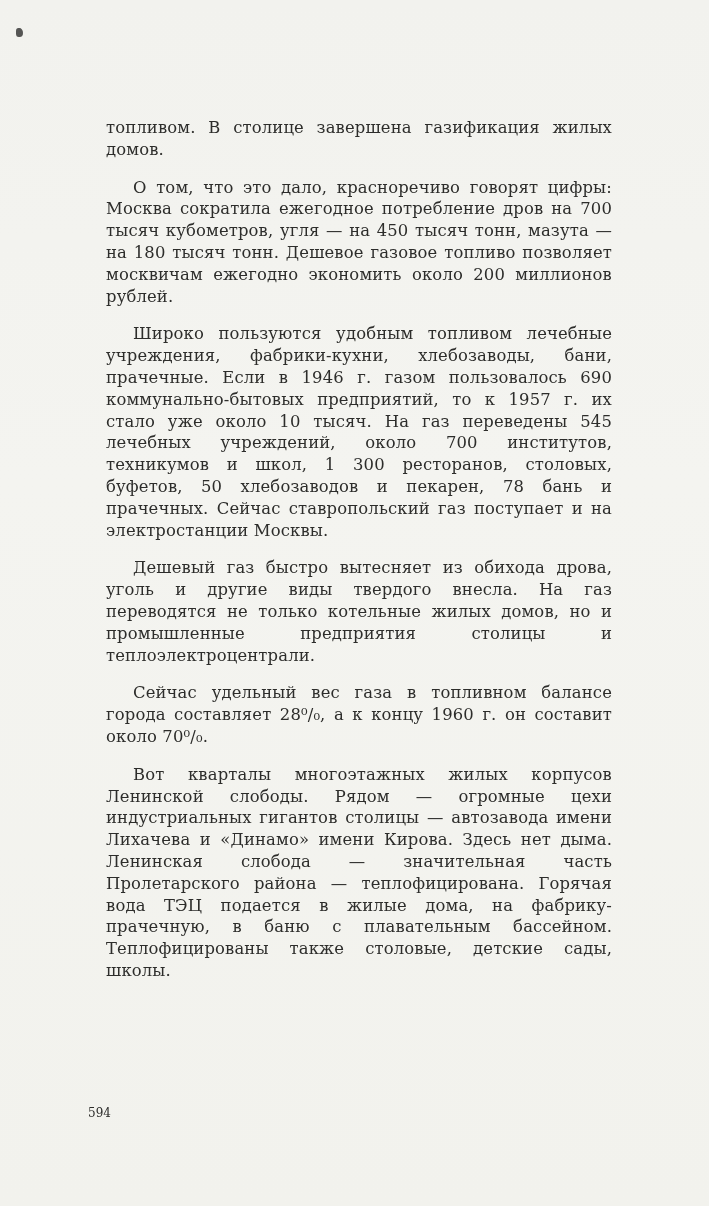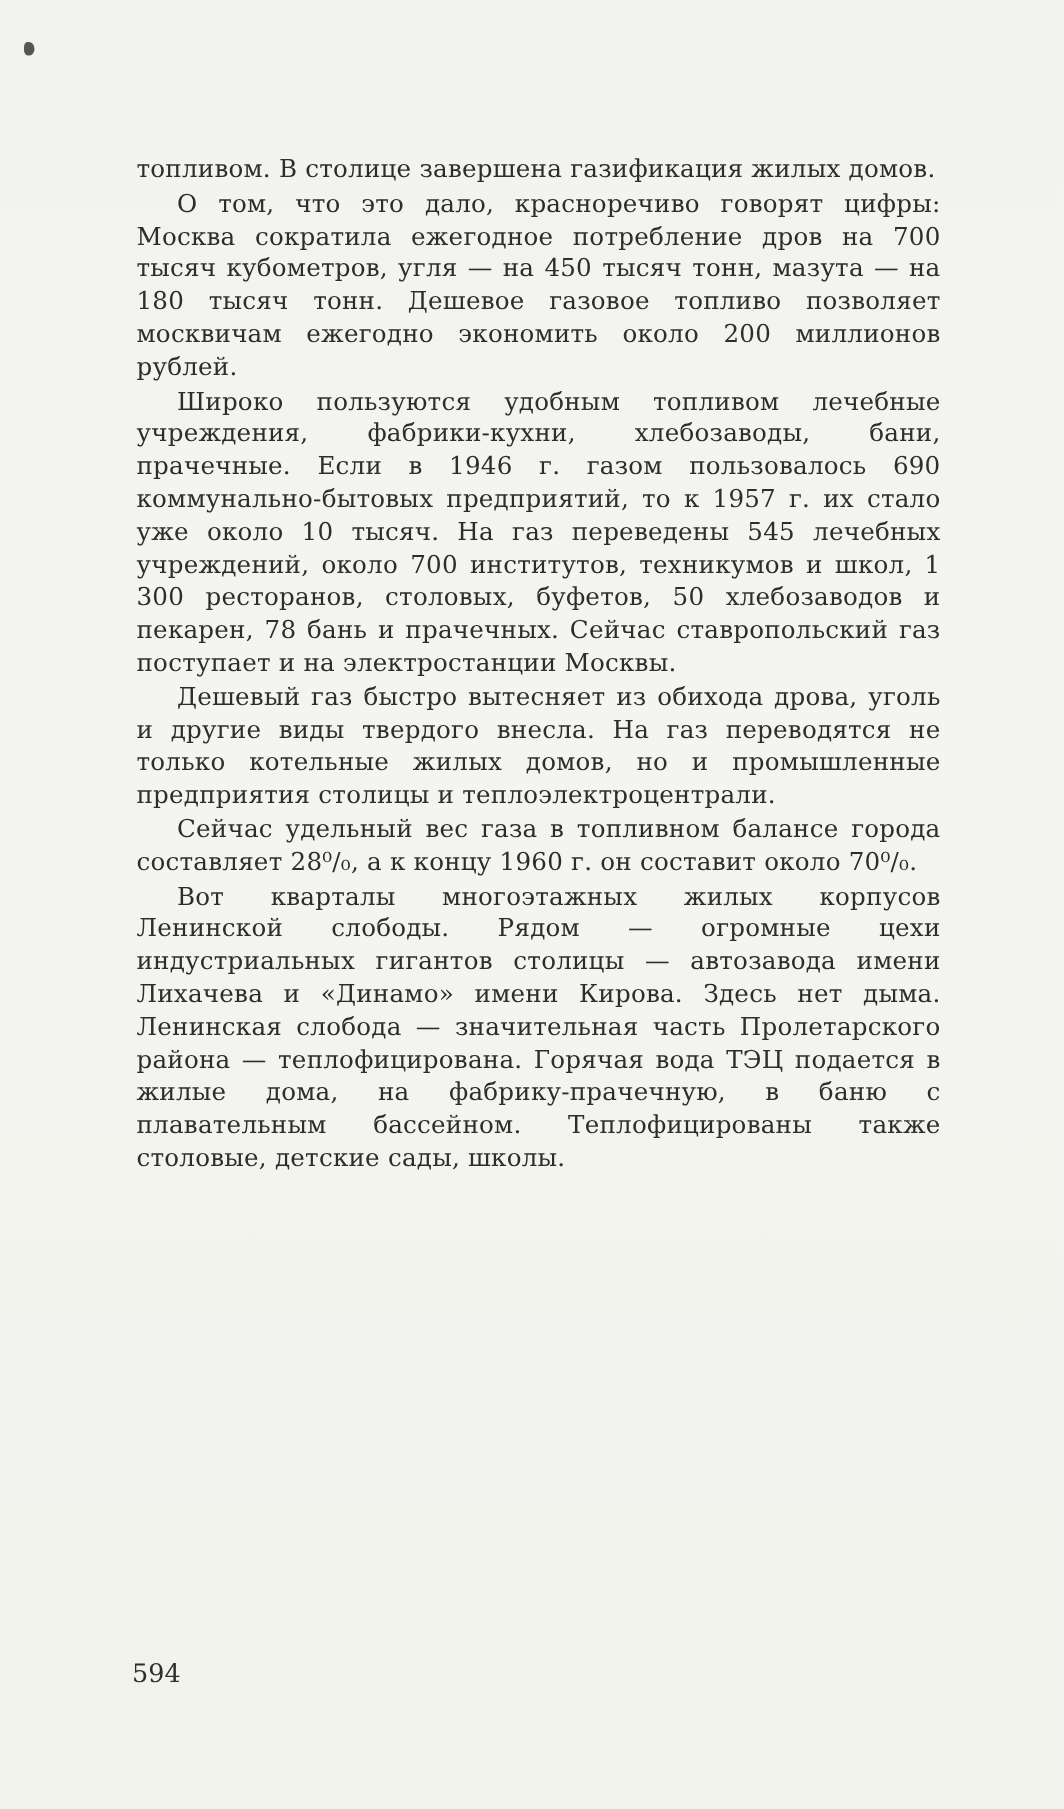--- a/index.html
+++ b/index.html
@@ -34,31 +34,31 @@
       position: absolute;
       left: 90px;
       top: 101px;
       width: 538px;
       text-align: justify;
       font-size: 16.4px;
       line-height: 21.8px;
       letter-spacing: 0.15px;
     }
     .text-block p {
-      margin: 1px;
+      margin: 16px;
       text-indent: 27px;
     }
     .text-block p.no-indent {
       text-indent: 0;
     }
     .page-number {
       position: absolute;
       left: 88px;
       top: 1106px;
-      font-size: 17px;
+      font-size: 12px;
       color: #2d2d2b;
     }
   </style>
 </head>
 <body>
 
 <div class="page">
   <div class="scan-speck"></div>
 
   <div class="text-block">

